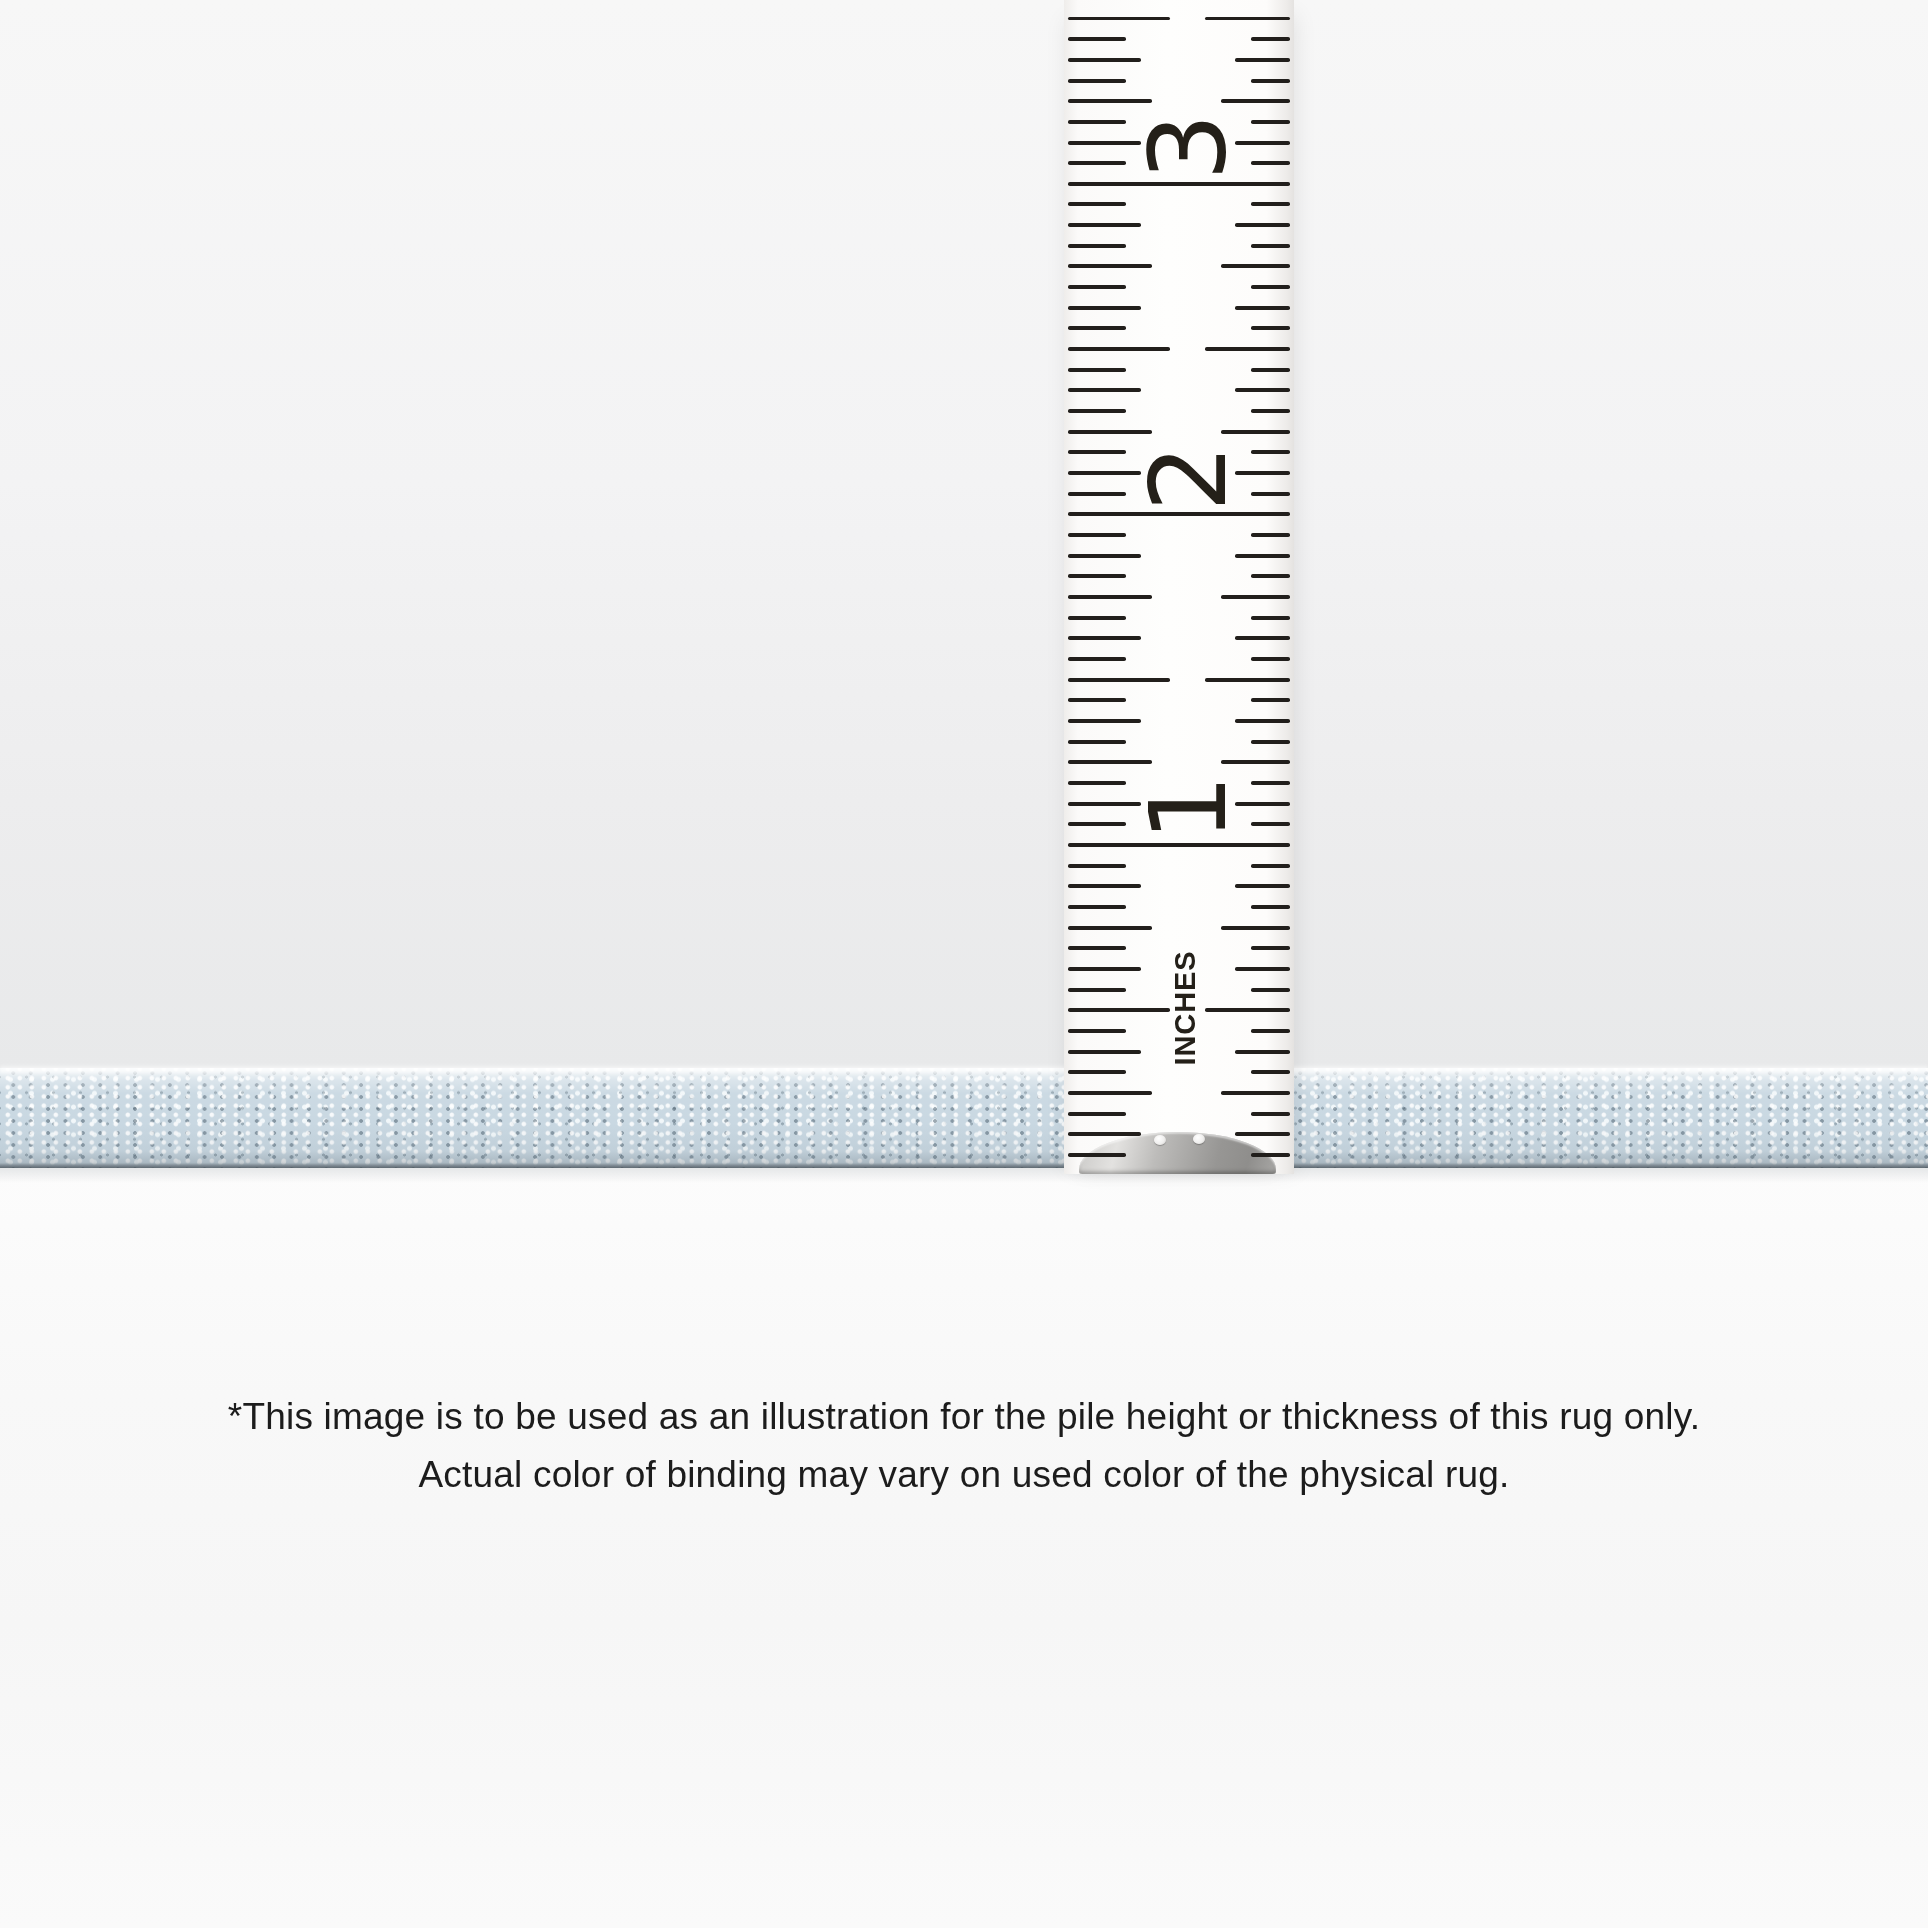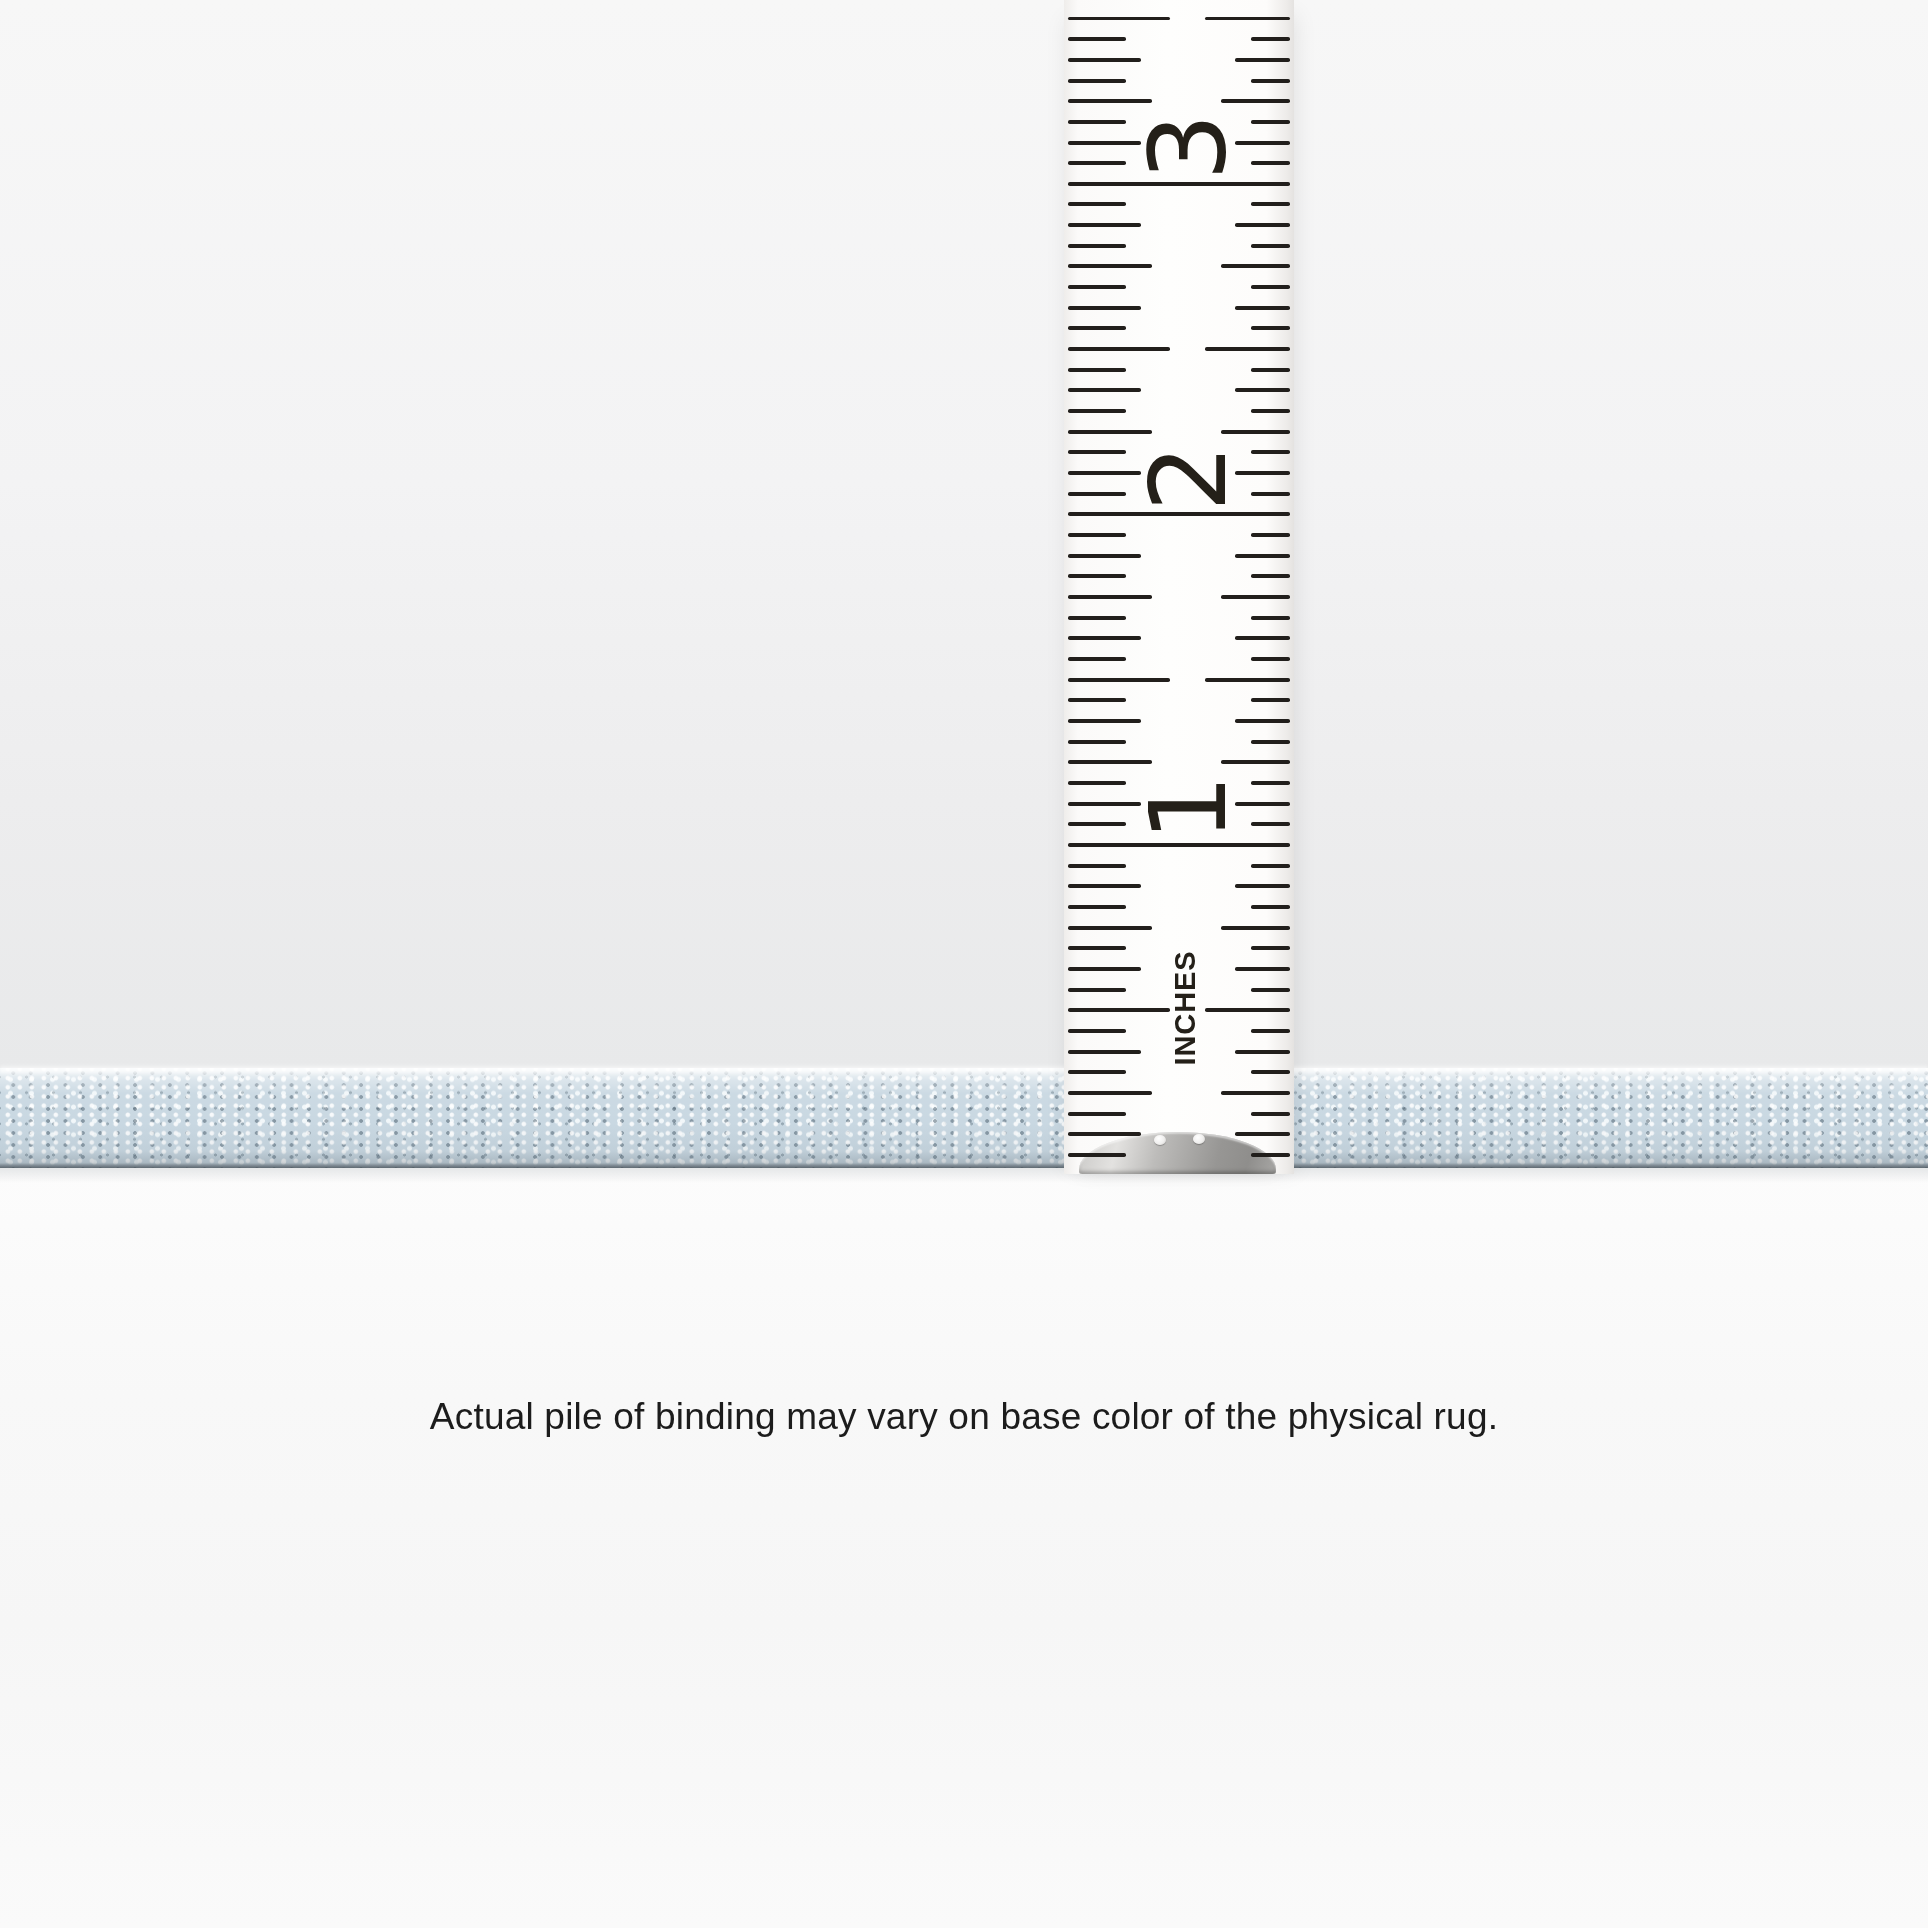--- a/index.html
+++ b/index.html
@@ -238,16 +238,17 @@
       <div class="tick left sixteenth" style="top: 37px;"></div>
       <div class="tick right sixteenth" style="top: 37px;"></div>
       <div class="tick left half" style="top: 16.5px;"></div>
       <div class="tick right half" style="top: 16.5px;"></div>
       <span class="inch-num" style="left: 125px; top: 808px;">1</span>
       <span class="inch-num" style="left: 125px; top: 478px;">2</span>
       <span class="inch-num" style="left: 125px; top: 147px;">3</span>
     </div>
 
   <div class="caption">
-    <div>Actual pile of binding may vary on base color of the physical rug.</div>
+    <div>*This image is to be used as an illustration for the pile height or thickness of this rug only.</div>
+    <div>Actual color of binding may vary on used color of the physical rug.</div>
   </div>
 </div>
 
 
 </body></html>

